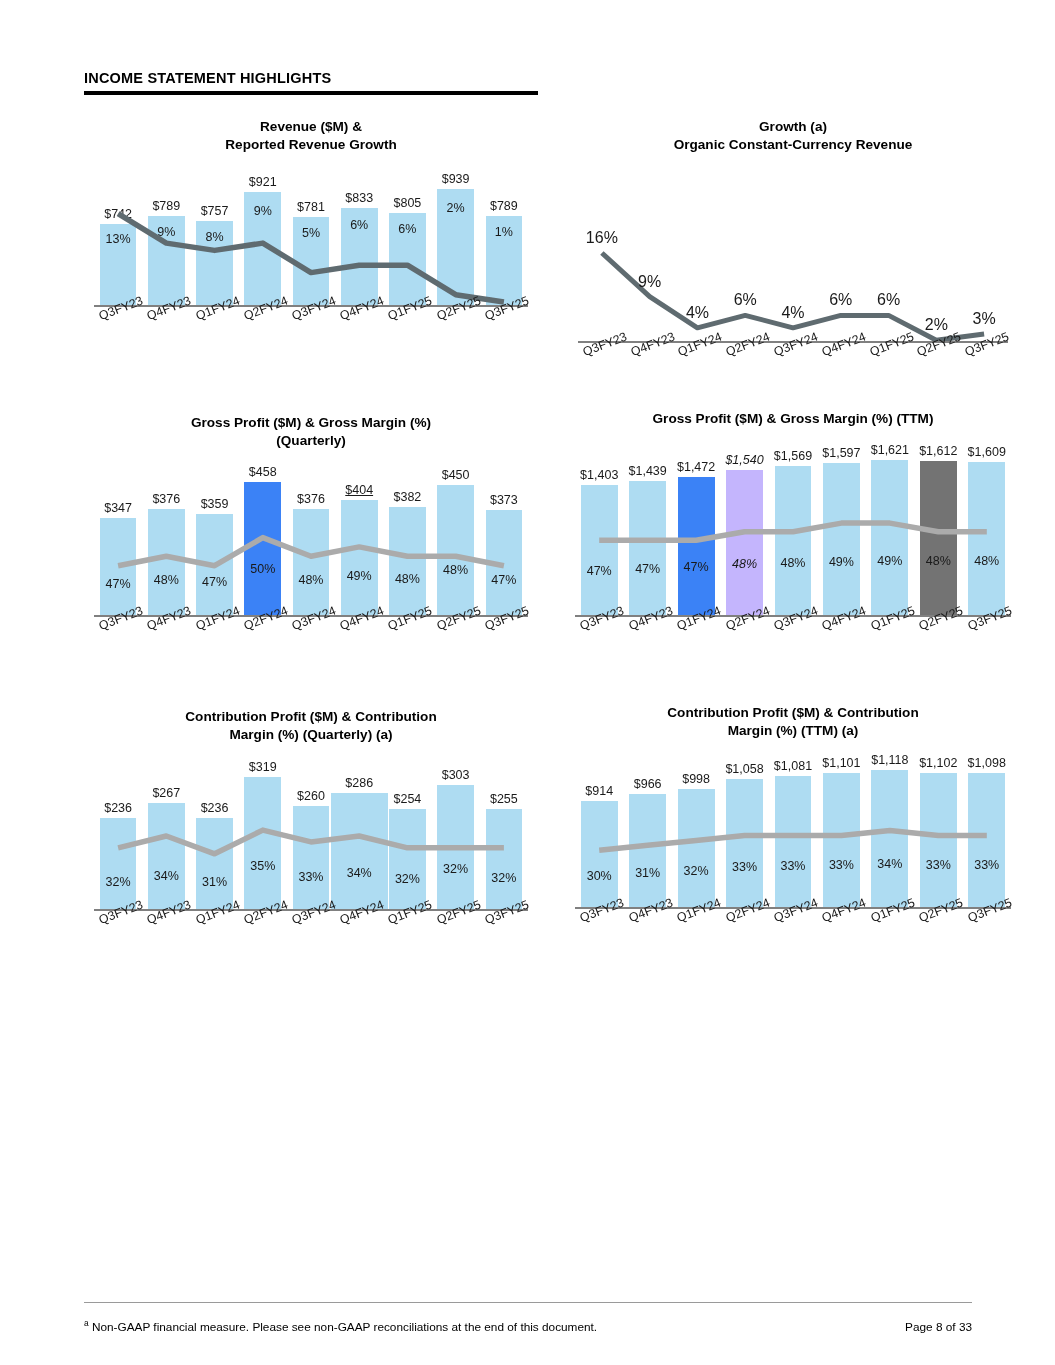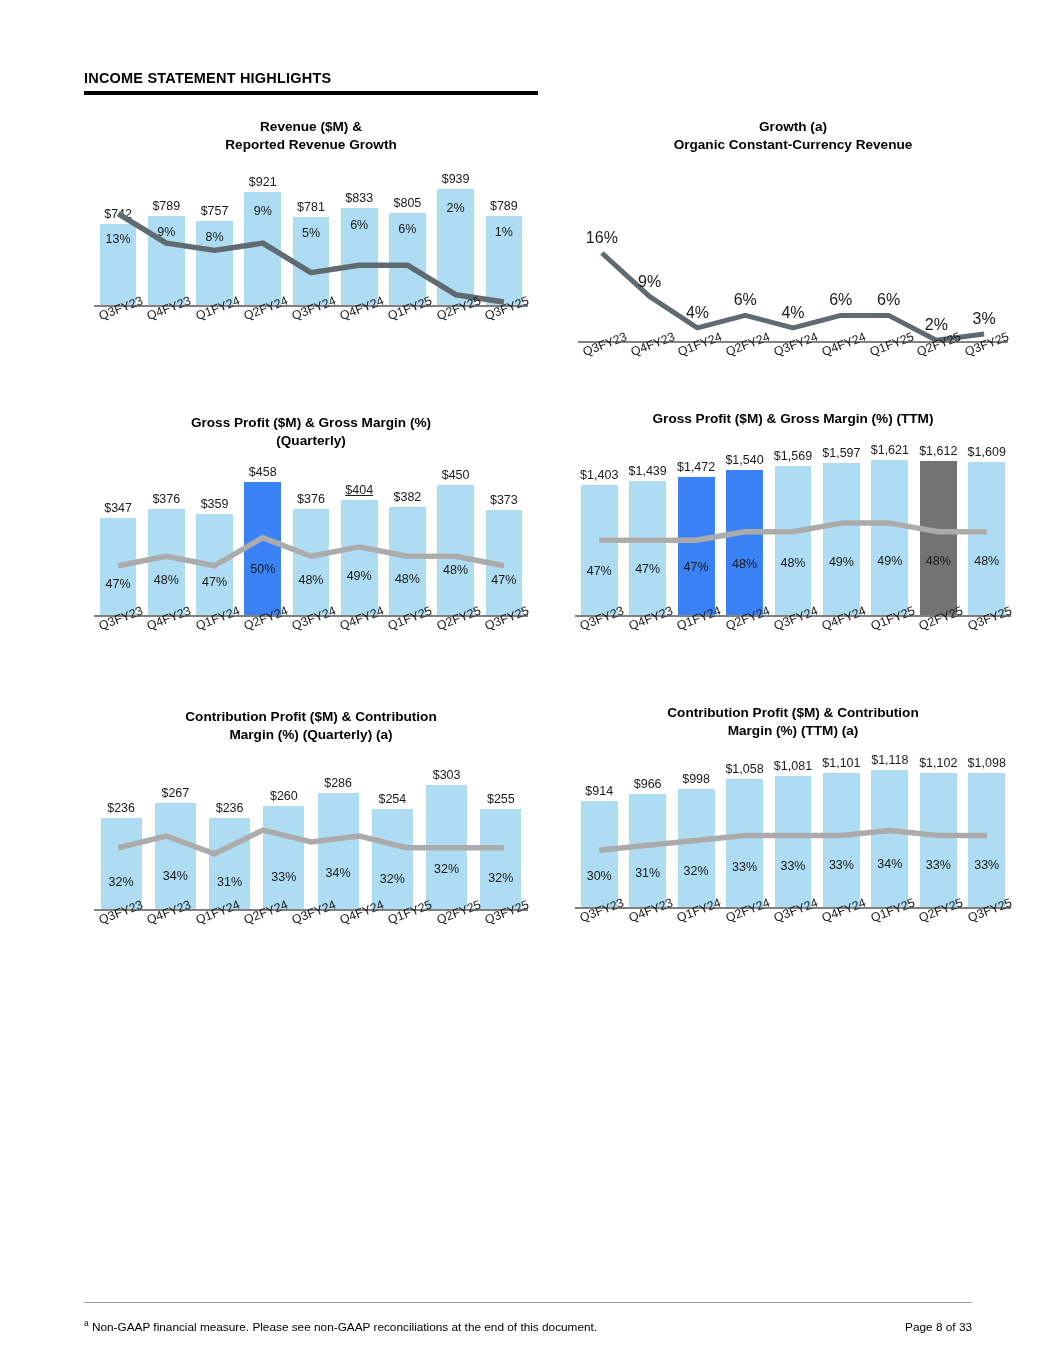--- a/index.html
+++ b/index.html
@@ -439,21 +439,21 @@
             <div class="bar-inlabel" style="top: 60%;">47%</div>
           </div>
         </div>
         <div class="bar-slot">
           <div class="bar" style="height: 80.5894%; background: #3b82f6;">
             <div class="bar-toplabel" style="top: -17px;">$1,472</div>
             <div class="bar-inlabel" style="top: 60%;">47%</div>
           </div>
         </div>
         <div class="bar-slot">
-          <div class="bar" style="height: 85.1124%; background: #3b82f6;">
+          <div class="bar" style="height: 85.1124%; background: #c4b5fd; font-style: italic;">
             <div class="bar-toplabel" style="top: -17px;">$1,540</div>
             <div class="bar-inlabel" style="top: 60%;">48%</div>
           </div>
         </div>
         <div class="bar-slot">
           <div class="bar" style="height: 87.0413%; background: rgb(174, 220, 242);">
             <div class="bar-toplabel" style="top: -17px;">$1,569</div>
             <div class="bar-inlabel" style="top: 60%;">48%</div>
           </div>
         </div>
@@ -537,27 +537,33 @@
             <div class="bar-inlabel" style="top: 62%;">34%</div>
           </div>
         </div>
         <div class="bar-slot">
           <div class="bar" style="height: 62%; background: rgb(174, 220, 242);">
             <div class="bar-toplabel" style="top: -17px;">$236</div>
             <div class="bar-inlabel" style="top: 62%;">31%</div>
           </div>
         </div>
         <div class="bar-slot">
+          <div class="bar" style="height: 90%; background: rgb(174, 220, 242);">
+            <div class="bar-toplabel" style="top: -17px;">$319</div>
+            <div class="bar-inlabel" style="top: 62%;">35%</div>
+          </div>
+        </div>
+        <div class="bar-slot">
           <div class="bar" style="height: 70.0964%; background: rgb(174, 220, 242);">
             <div class="bar-toplabel" style="top: -17px;">$260</div>
             <div class="bar-inlabel" style="top: 62%;">33%</div>
           </div>
         </div>
         <div class="bar-slot">
-          <div class="bar" style="height: 78.8675%; background: rgb(174, 220, 242);">
+          <div class="bar" style="height: 78.8675%; background: rgb(174, 220, 242); padding-left: 20px;">
             <div class="bar-toplabel" style="top: -17px;">$286</div>
             <div class="bar-inlabel" style="top: 62%;">34%</div>
           </div>
         </div>
         <div class="bar-slot">
           <div class="bar" style="height: 68.0723%; background: rgb(174, 220, 242);">
             <div class="bar-toplabel" style="top: -17px;">$254</div>
             <div class="bar-inlabel" style="top: 62%;">32%</div>
           </div>
         </div>

